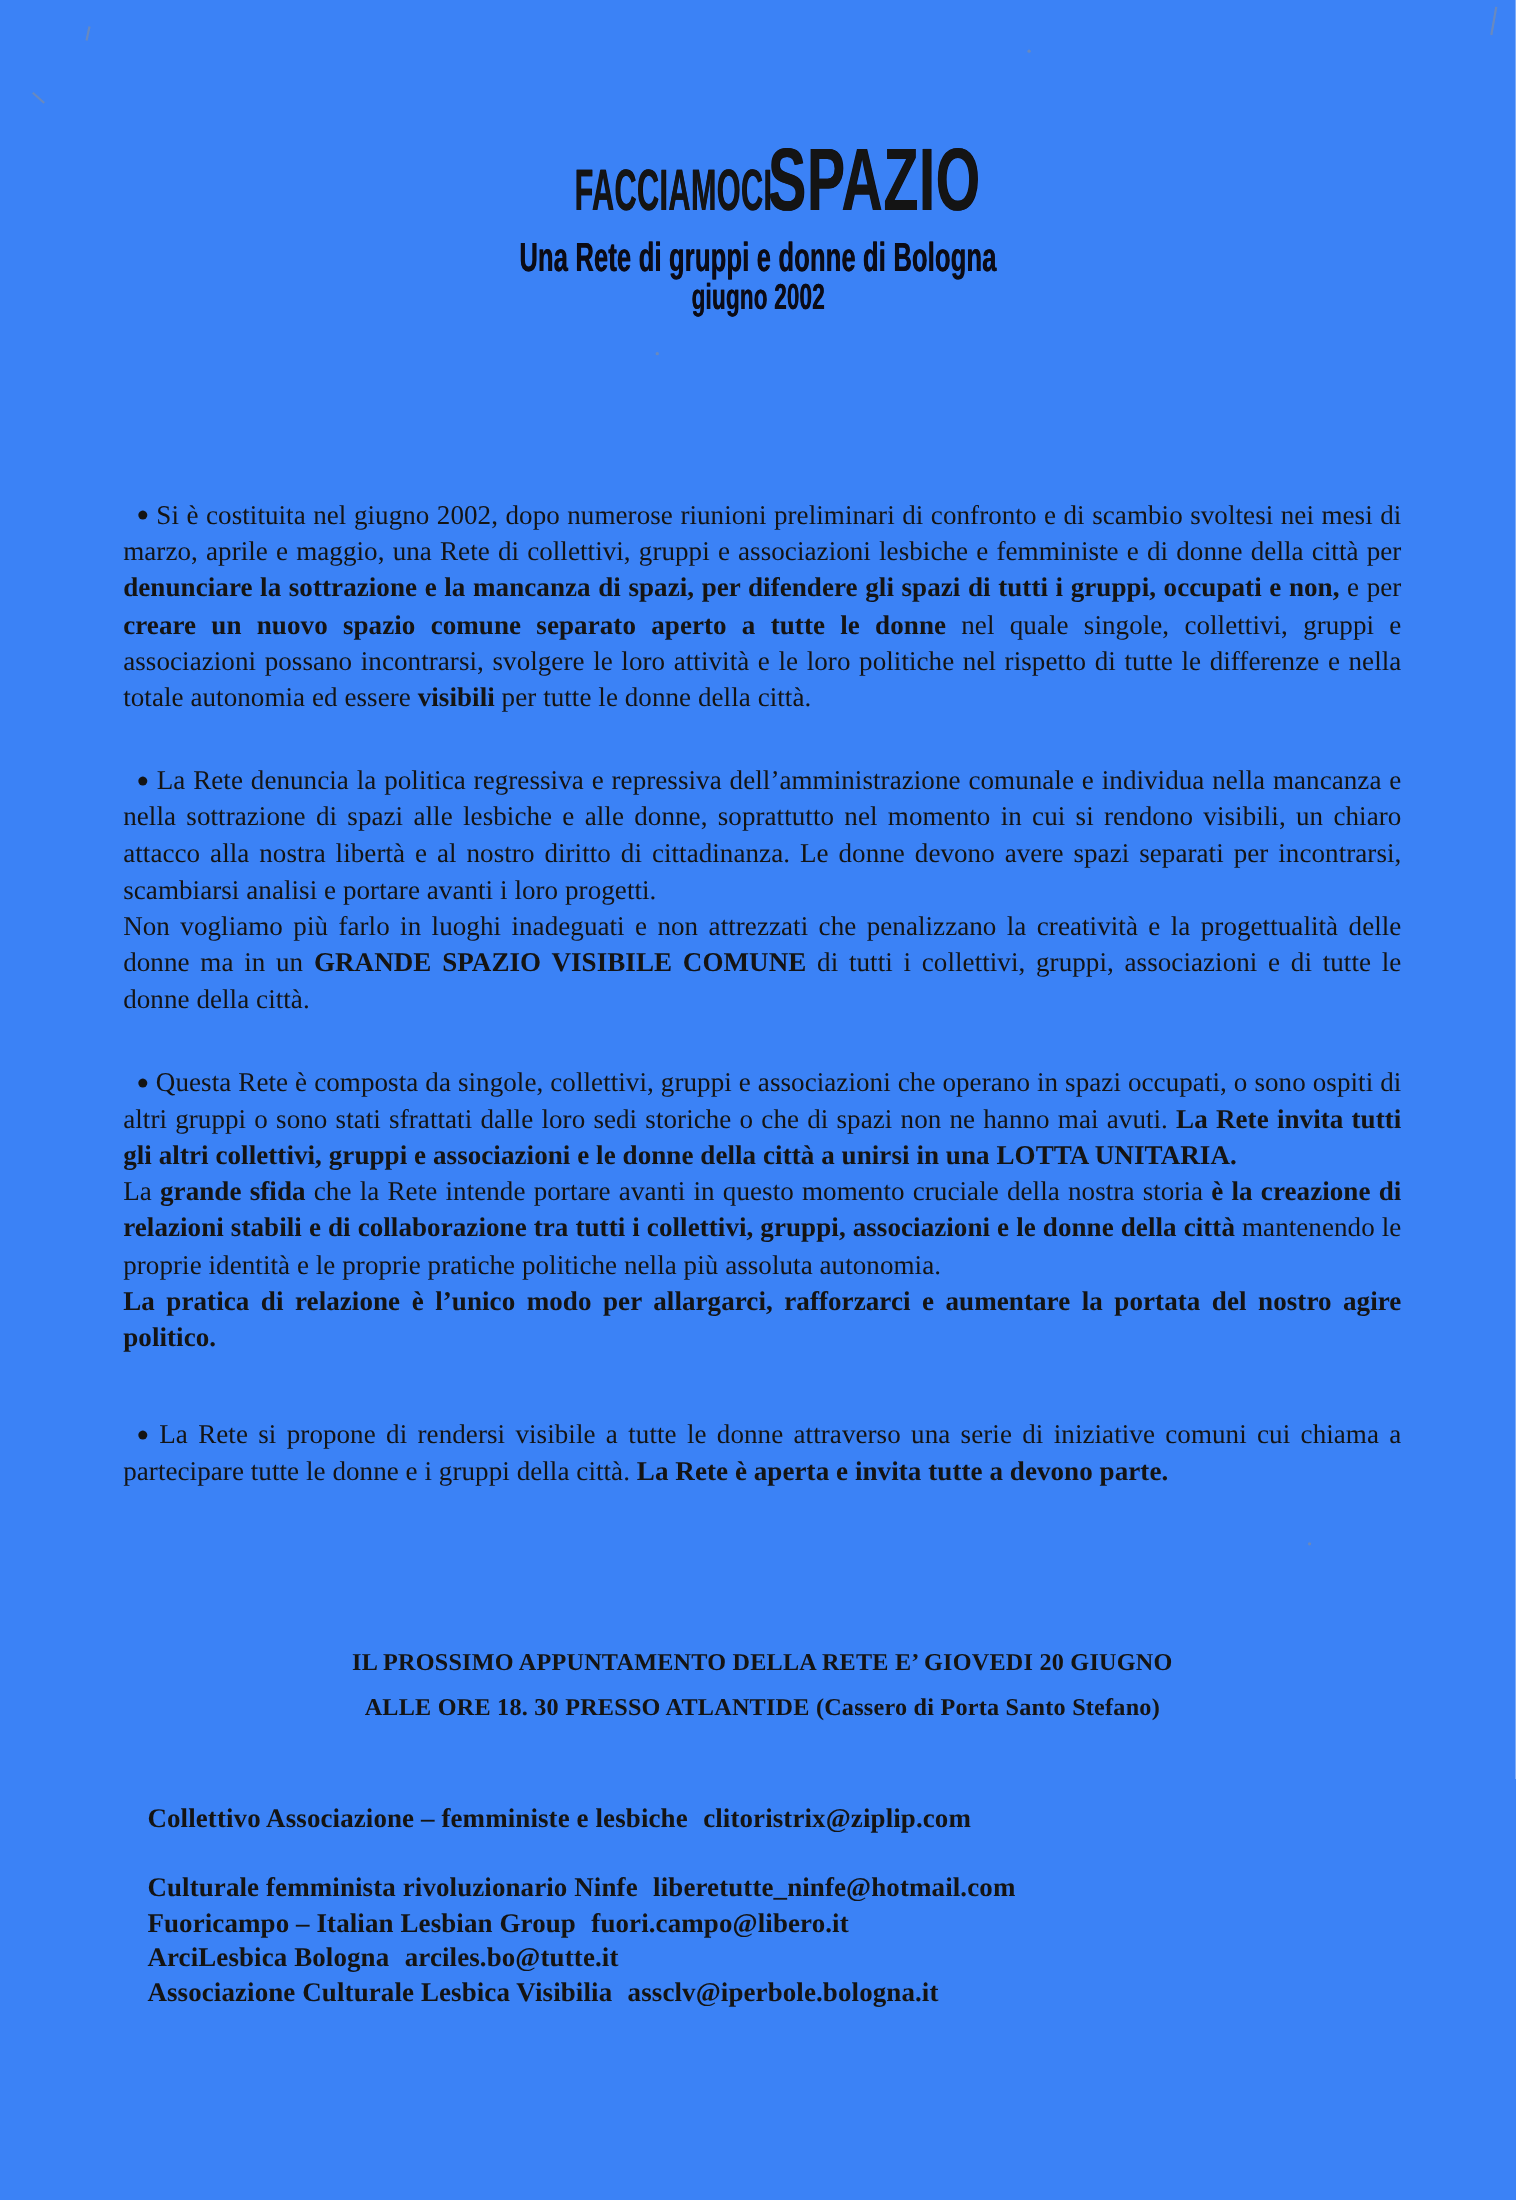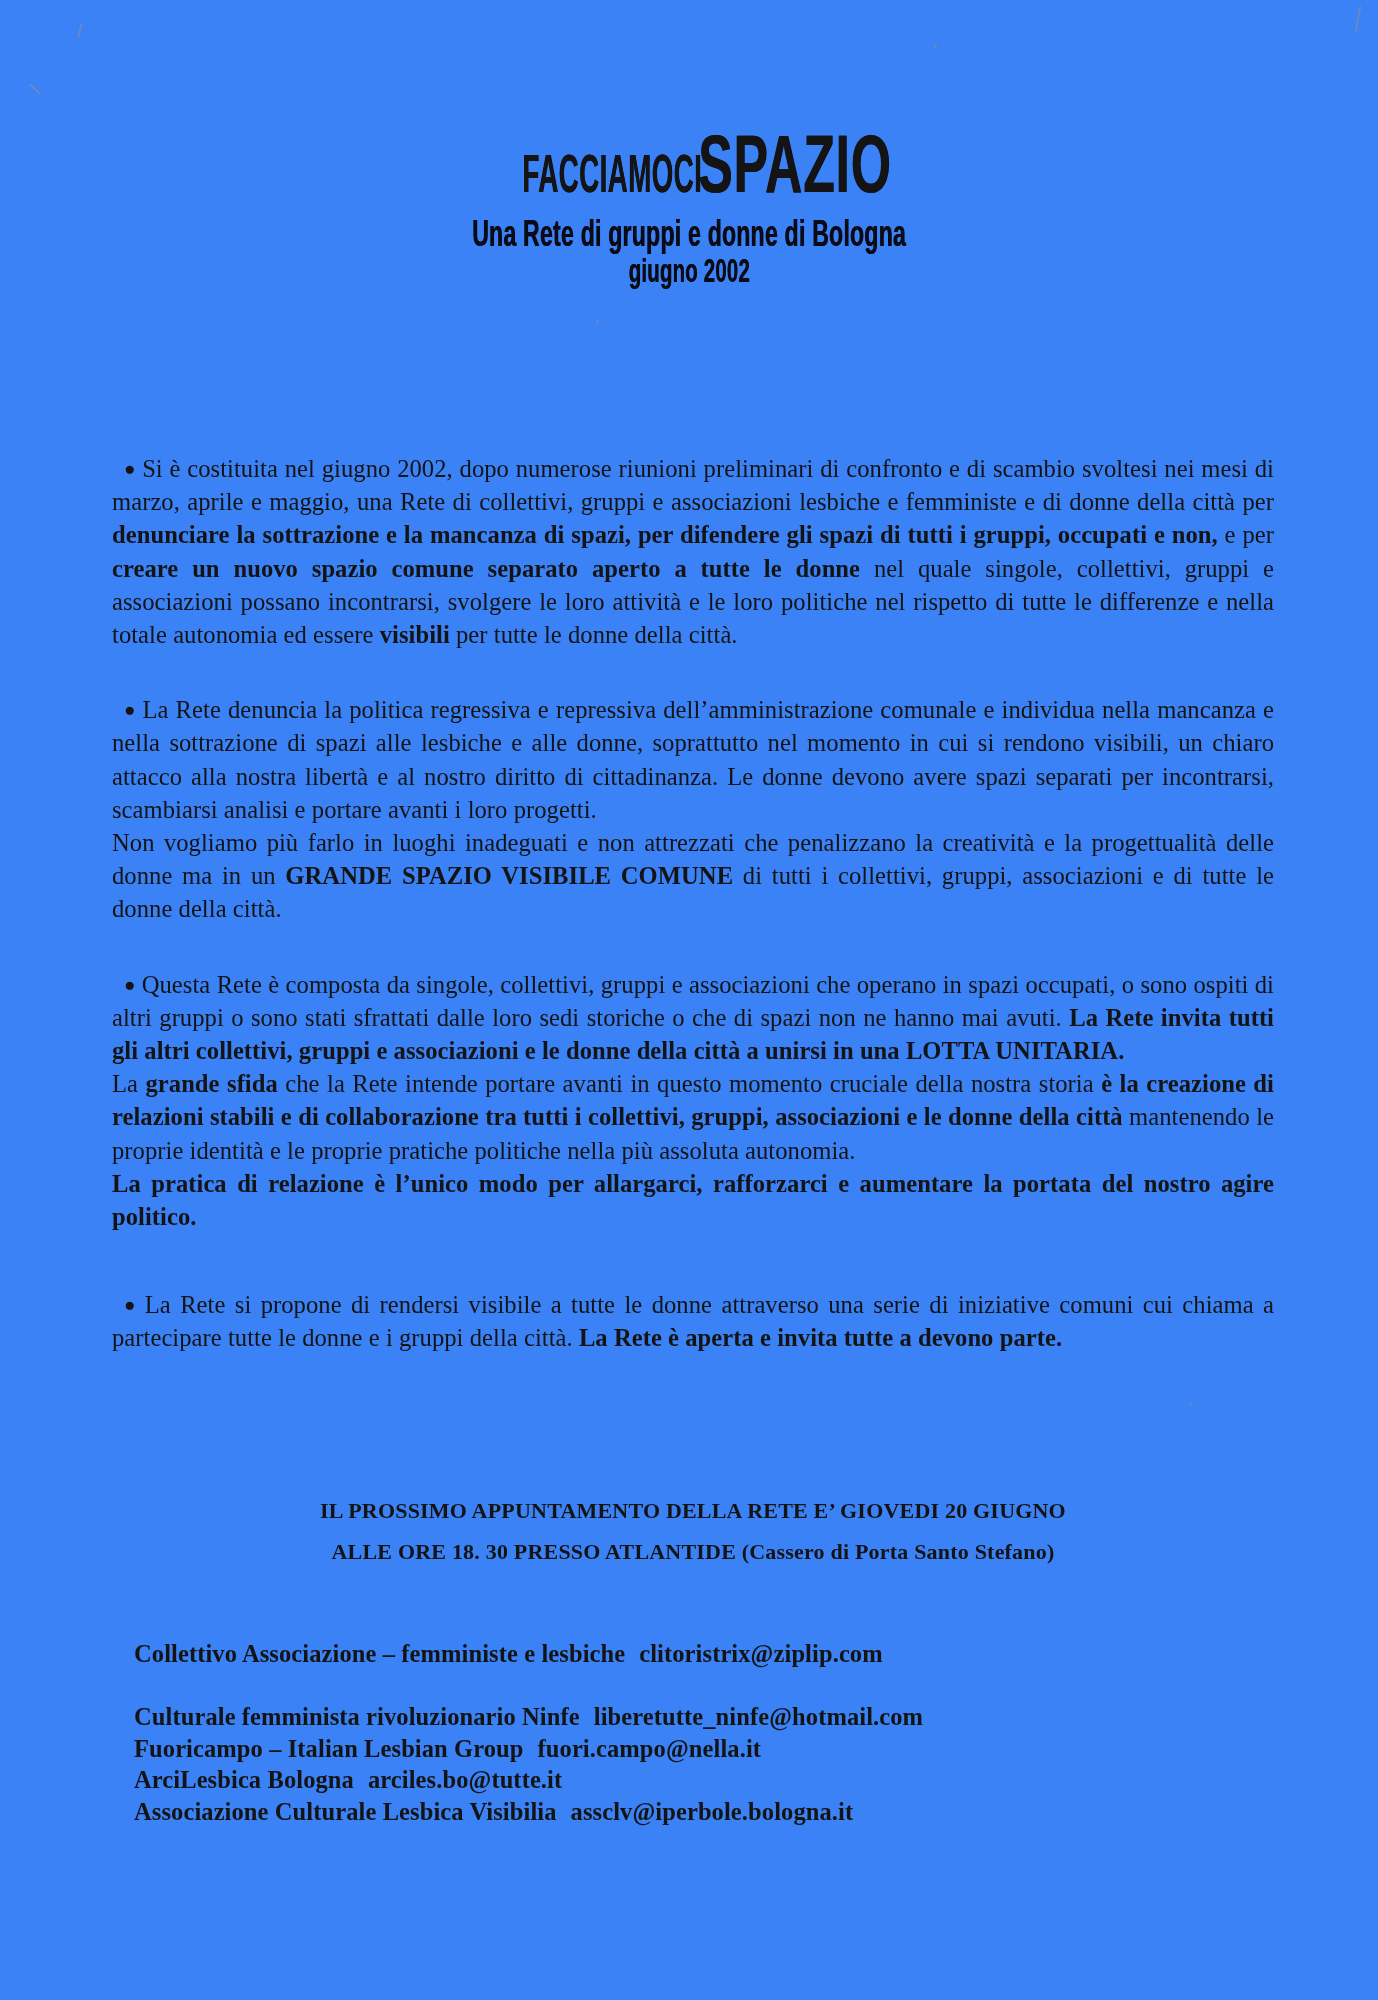--- a/index.html
+++ b/index.html
@@ -208,21 +208,21 @@
     <div class="contact-line">
       <span>Collettivo Associazione – femministe e lesbiche</span><span class="contact-email">clitoristrix@ziplip.com</span>
     </div>
     <div class="contact-line">
       <span class="contact-email"></span>
     </div>
     <div class="contact-line">
       <span>Culturale femminista rivoluzionario Ninfe</span><span class="contact-email">liberetutte_ninfe@hotmail.com</span>
     </div>
     <div class="contact-line">
-      <span>Fuoricampo – Italian Lesbian Group</span><span class="contact-email">fuori.campo@nella.it</span>
+      <span>Fuoricampo – Italian Lesbian Group</span><span class="contact-email">fuori.campo@libero.it</span>
     </div>
     <div class="contact-line">
       <span>ArciLesbica Bologna</span><span class="contact-email">arciles.bo@tutte.it</span>
     </div>
     <div class="contact-line">
       <span>Associazione Culturale Lesbica  Visibilia</span><span class="contact-email">assclv@iperbole.bologna.it</span>
     </div>
   </div>
 
 </div>

